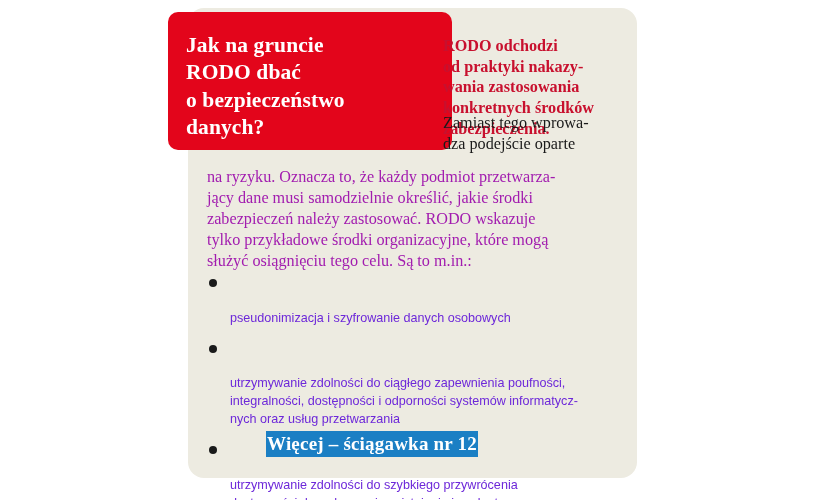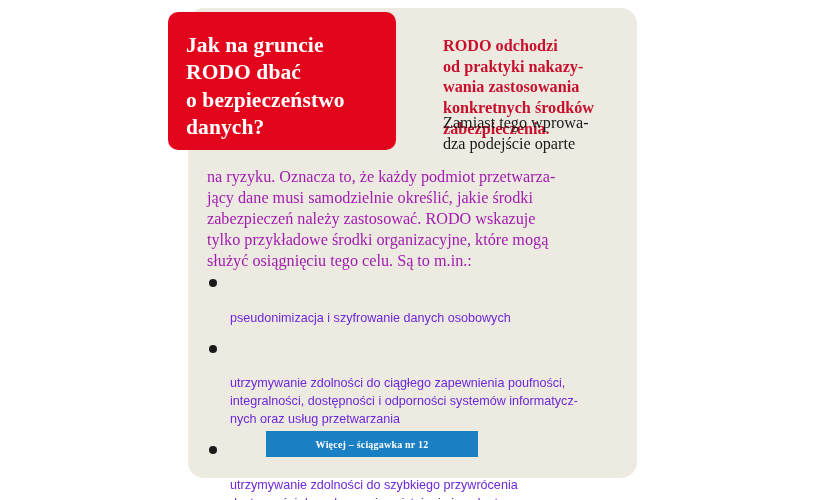--- a/index.html
+++ b/index.html
@@ -46,21 +46,21 @@
     background: #edebe1;
     border-radius: 16px;
     z-index: 2;
   }
 
   
   .headline-box {
     position: absolute;
     left: 168px;
     top: 12px;
-    width: 228px;
+    width: 284px;
     height: 138px;
     background: #e3051b;
     border-radius: 10px;
     z-index: 5;
     box-sizing: border-box;
     padding: 20px 18px 14px 18px;
   }
   .headline-text {
     color: #ffffff;
     font-family: "Liberation Serif", serif;
@@ -156,21 +156,21 @@
     background: #1b7fc4;
     z-index: 7;
     display: flex;
     align-items: center;
     justify-content: center;
   }
   .banner-text {
     color: #ffffff;
     font-family: "Liberation Serif", serif;
     font-weight: bold;
-    font-size: 10px;
+    font-size: 19px;
     letter-spacing: 0.2px;
     white-space: nowrap;
   }
 </style>
 </head>
 <body>
 
 <div id="infographic">
 
   <div class="tab-shadow"></div>

